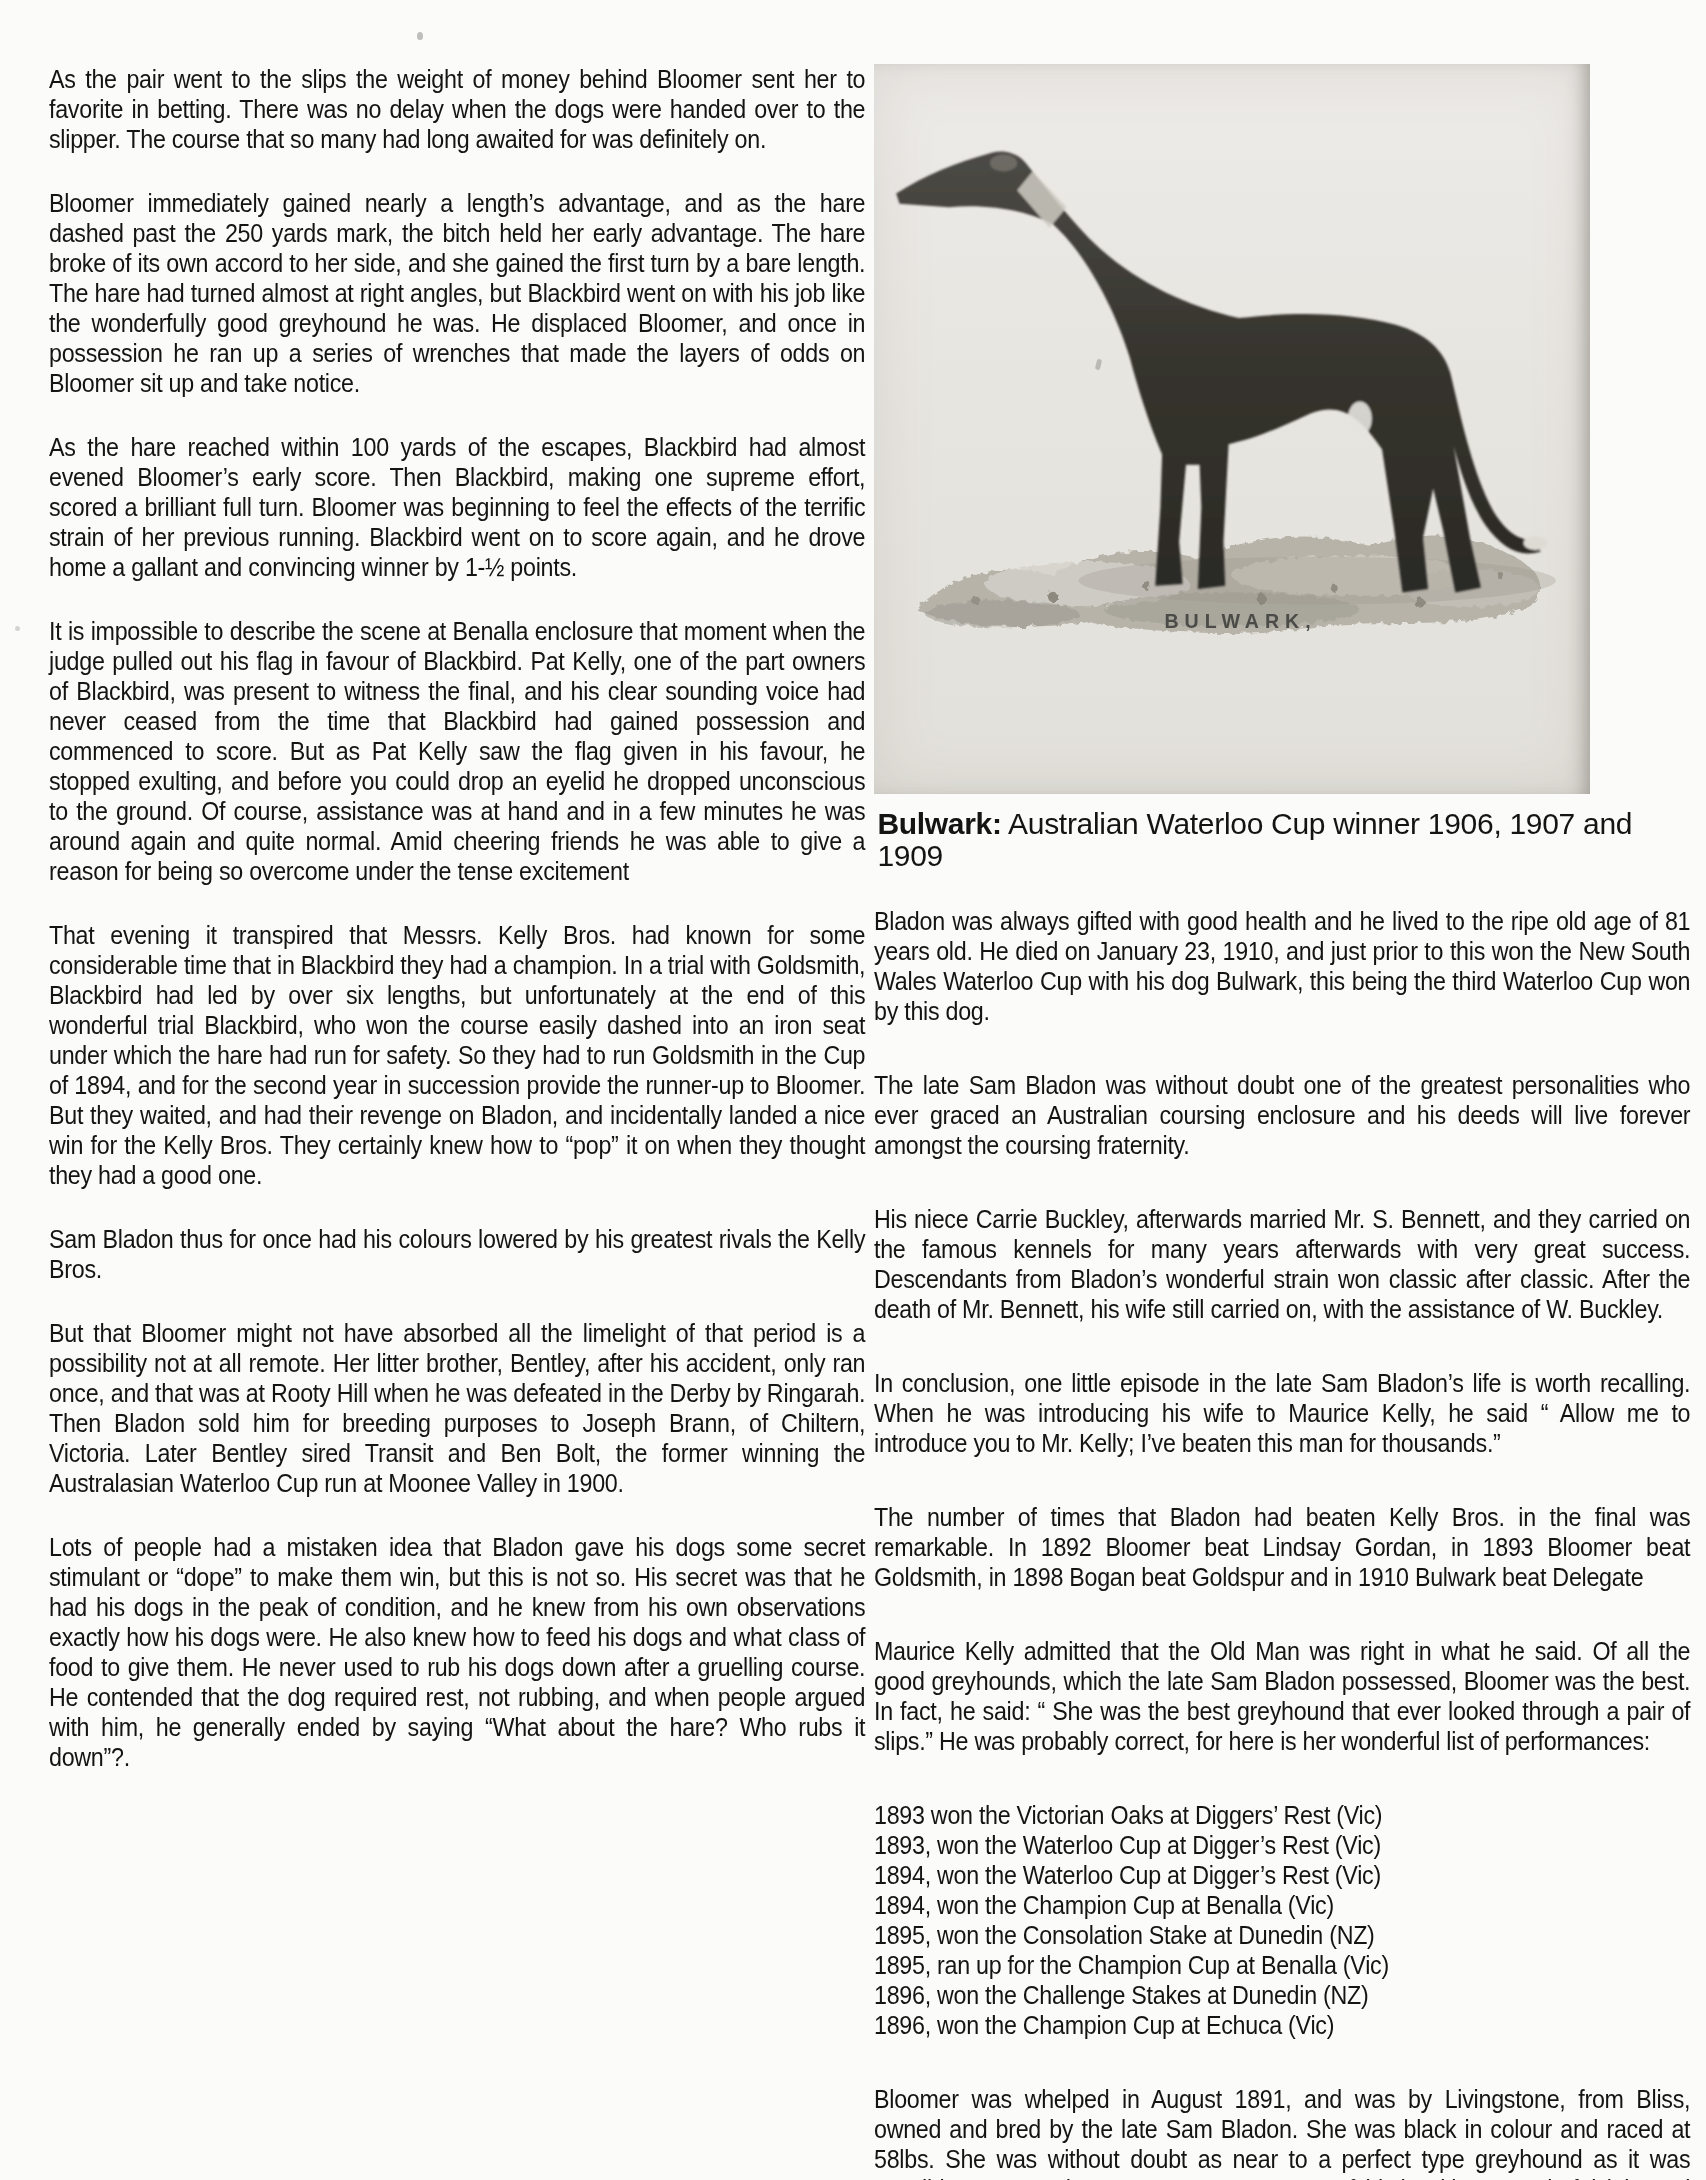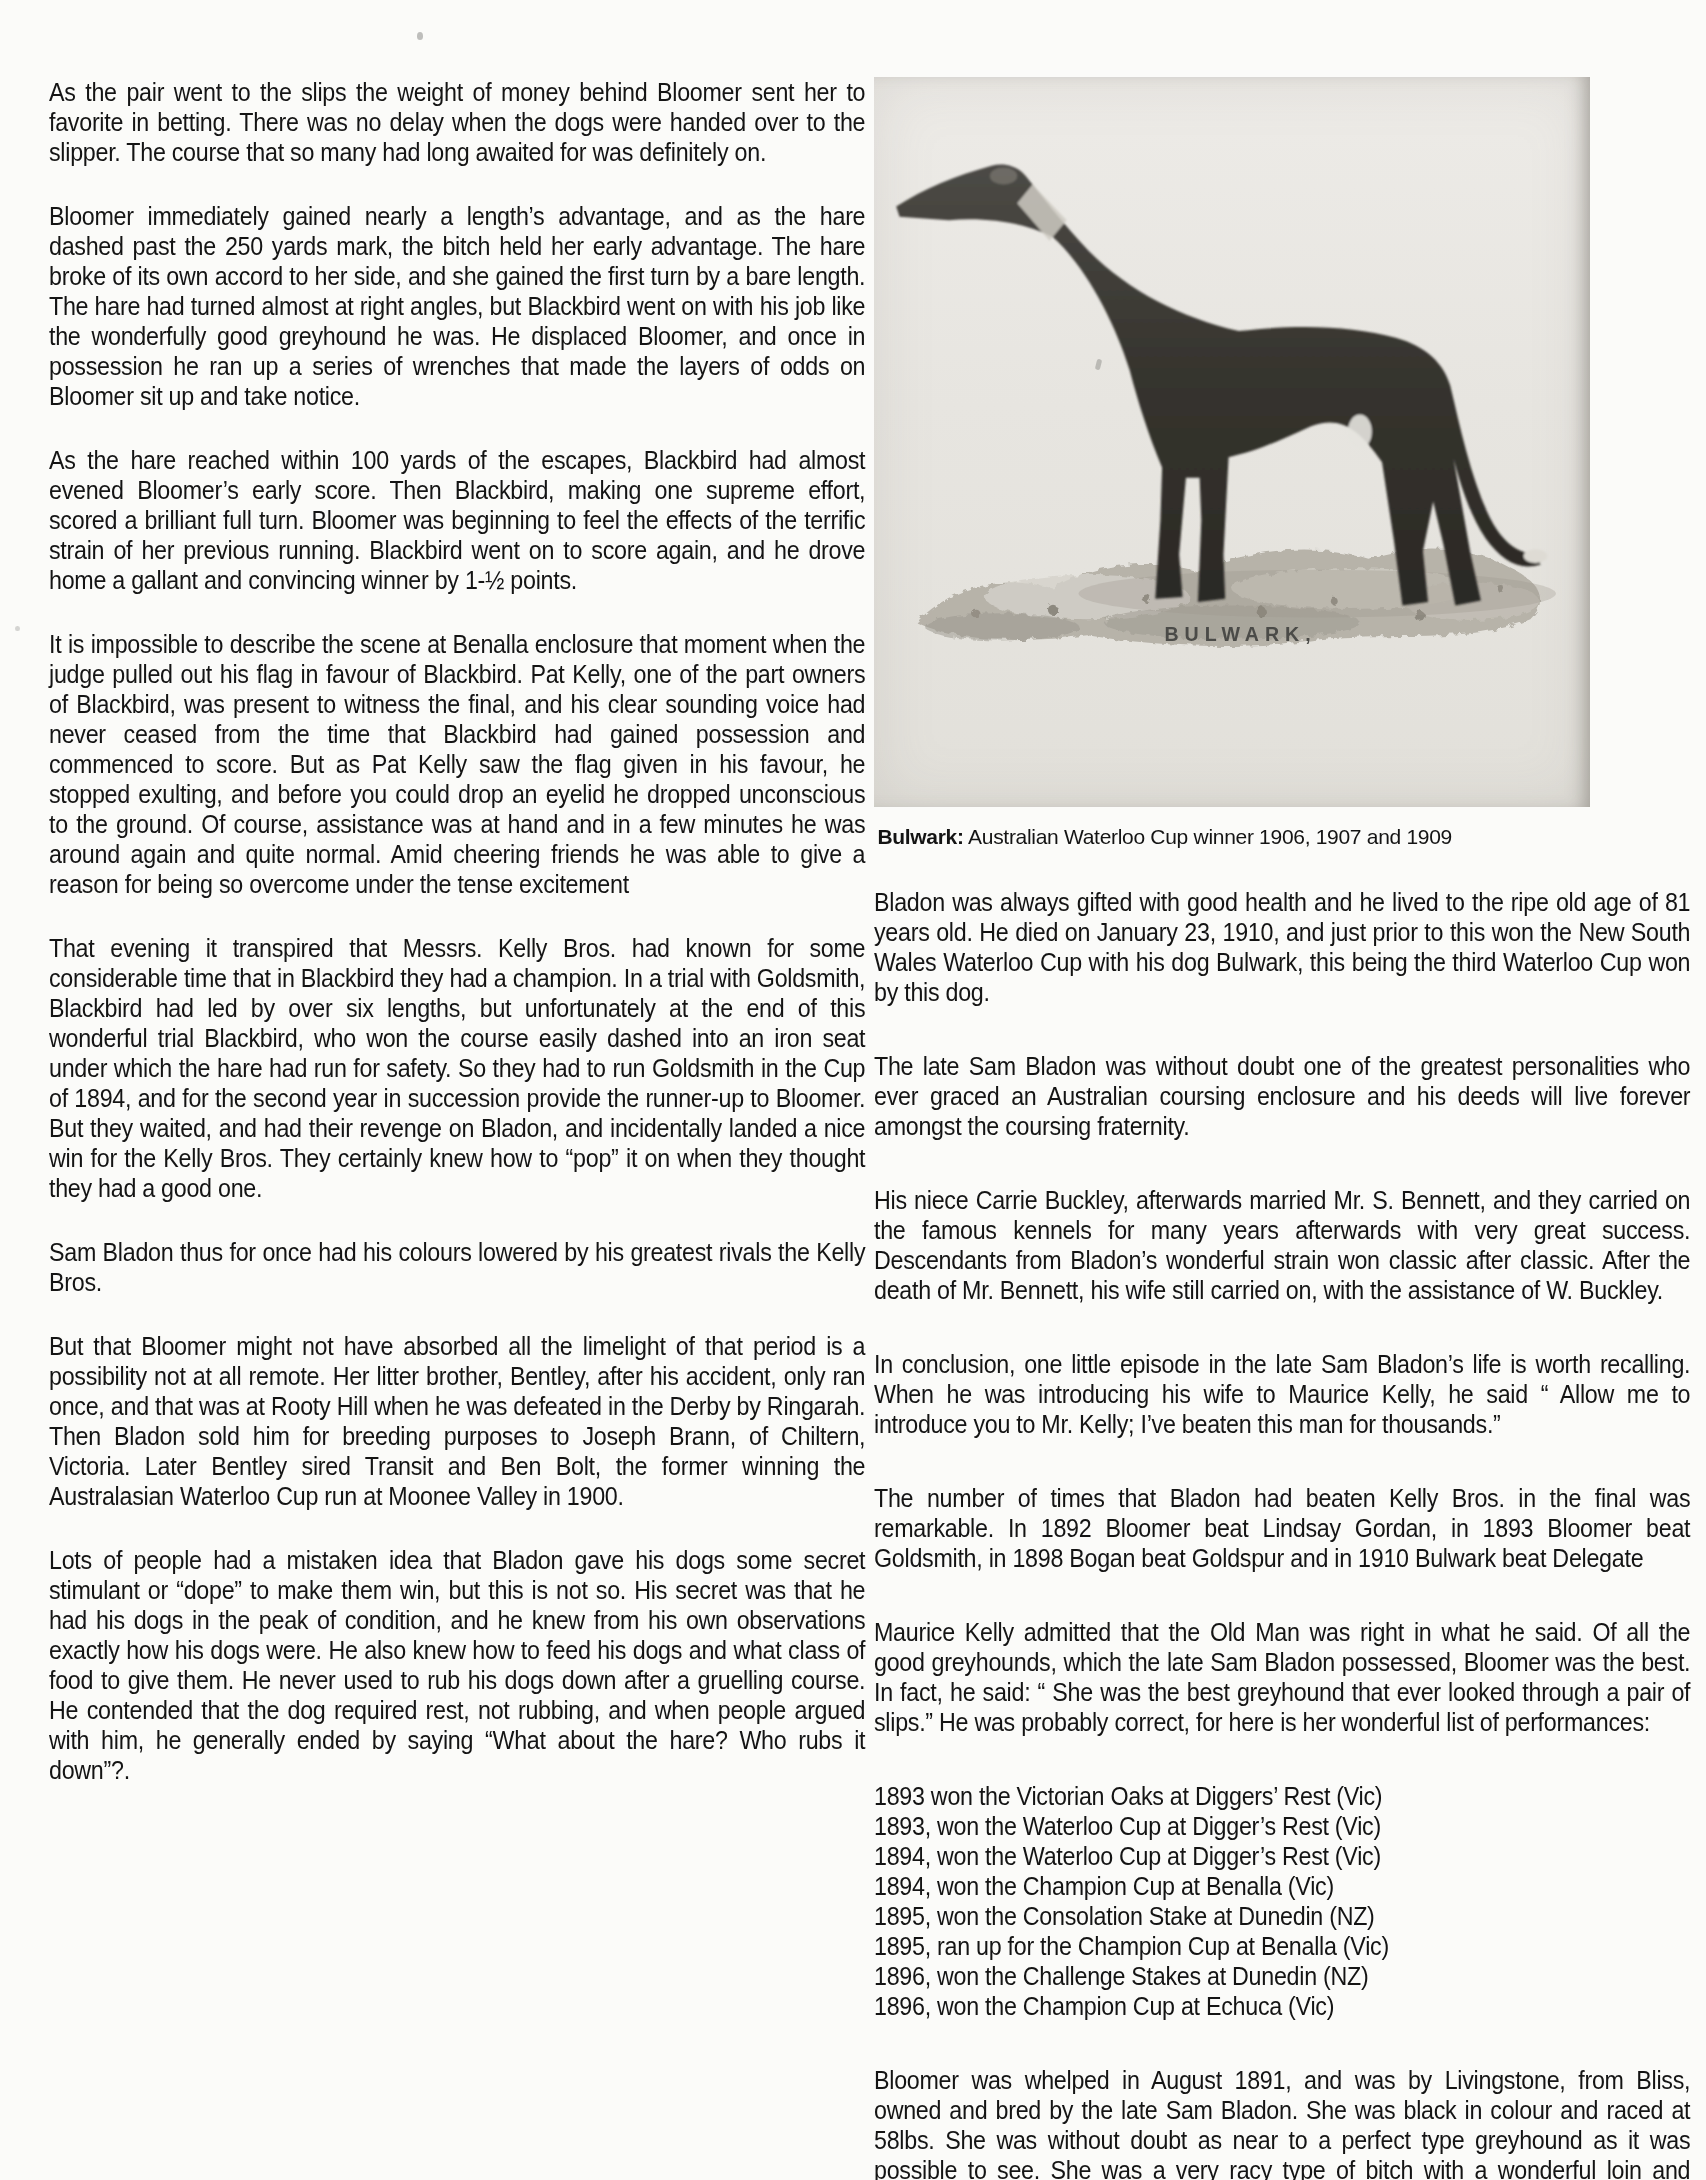--- a/index.html
+++ b/index.html
@@ -3,40 +3,40 @@
 <meta charset="utf-8">
 <style>
   html,body{margin:0;padding:0;}
   body{
     width:1706px;height:2181px;position:relative;overflow:hidden;
     background:#fbfbf9;
     font-family:"Liberation Sans",sans-serif;
     color:#141414;
     -webkit-font-smoothing:antialiased;
   }
-  .col{position:absolute;top:77px;}
+  .col{position:absolute;top:64px;}
   .col.left{left:49px;width:816px;}
   .col.right{left:874px;width:819px;}
   
   .condense{width:898px;transform:scaleX(0.909);transform-origin:0 0;letter-spacing:-0.3px;}
   p.body{
     font-size:25.6px;line-height:30px;text-align:justify;
     margin:0 0 34px 0;
   }
   .col.right p.body{margin-bottom:44px;}
   .perf-list{margin:0 0 44px 0;}
   p.perf{font-size:25.6px;line-height:30px;margin:0;text-align:left;}
   figure.photo{
     margin:0;width:716px;height:730px;position:relative;
     background:linear-gradient(180deg,#edebe7 0%,#e7e5e0 45%,#e2e0da 100%);
     box-shadow:inset -13.6px 0 17px -8.5px rgba(110,105,98,.5), inset 0 0 60px rgba(140,135,126,.18);
   }
   figure.photo svg{display:block;}
   p.caption{
-    margin:13.6px 0 0 3.4px;font-size:21px;line-height:32px;letter-spacing:-0.3px;
+    margin:13.6px 0 0 3.4px;font-size:30px;line-height:32px;letter-spacing:-0.3px;
   }
   p.caption b{font-weight:bold;}
   .col.right .condense.rtext{margin-top:34px;}
   .speck{position:absolute;background:#8d8d8a;border-radius:50%;}
   .speck.s1{left:417px;top:32px;width:6px;height:7.7px;opacity:.55;}
   .speck.s2{left:1096px;top:359px;width:5.1px;height:11px;border-radius:2.6px;transform:rotate(14deg);opacity:.5;}
   .speck.s3{left:15.3px;top:626px;width:4.3px;height:5.1px;opacity:.35;}
 </style>
 </head>
 <body>

